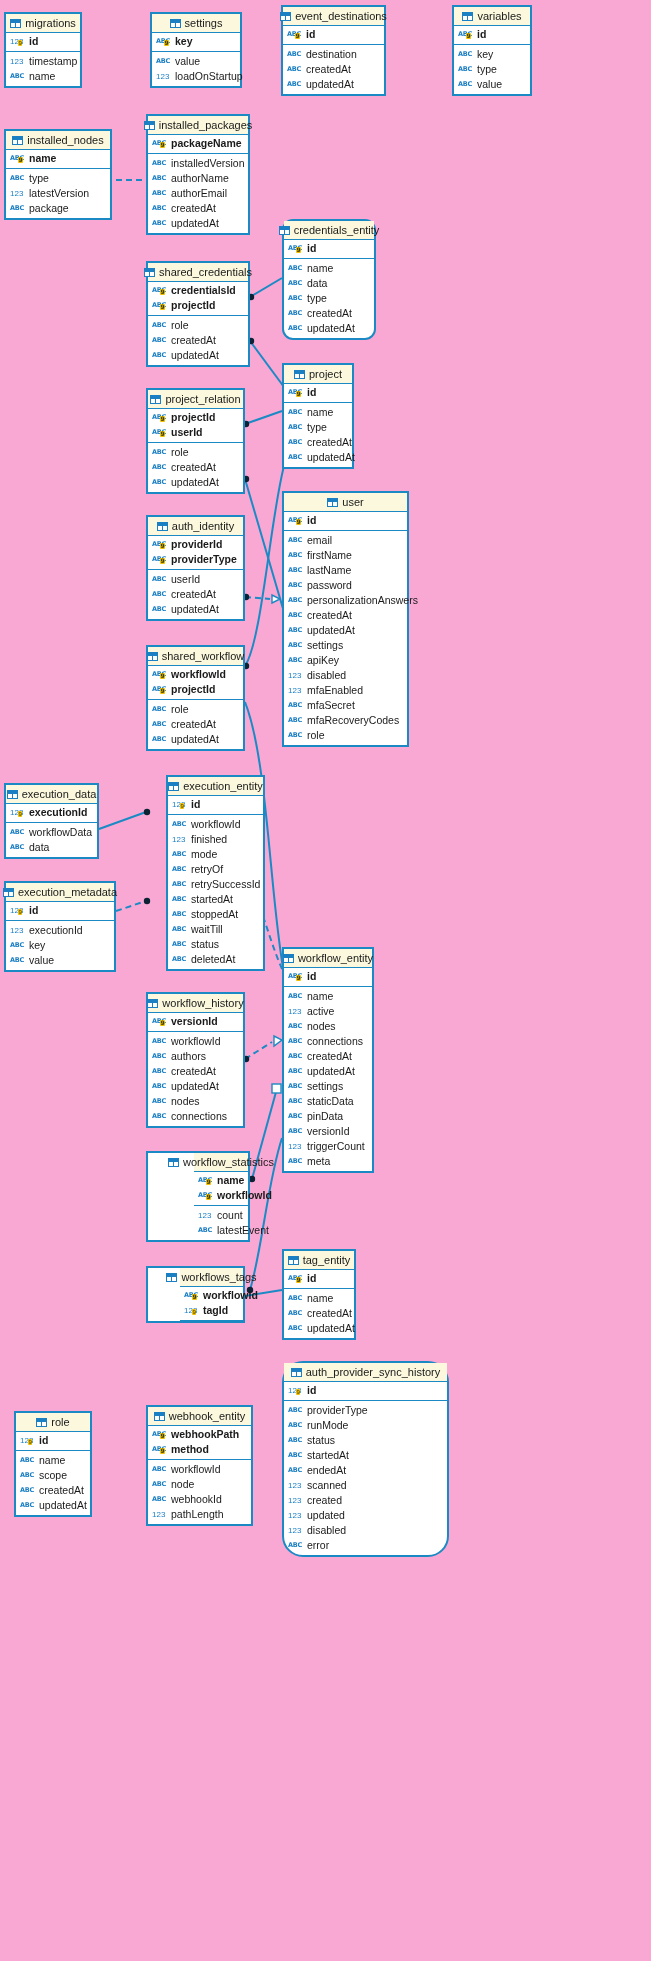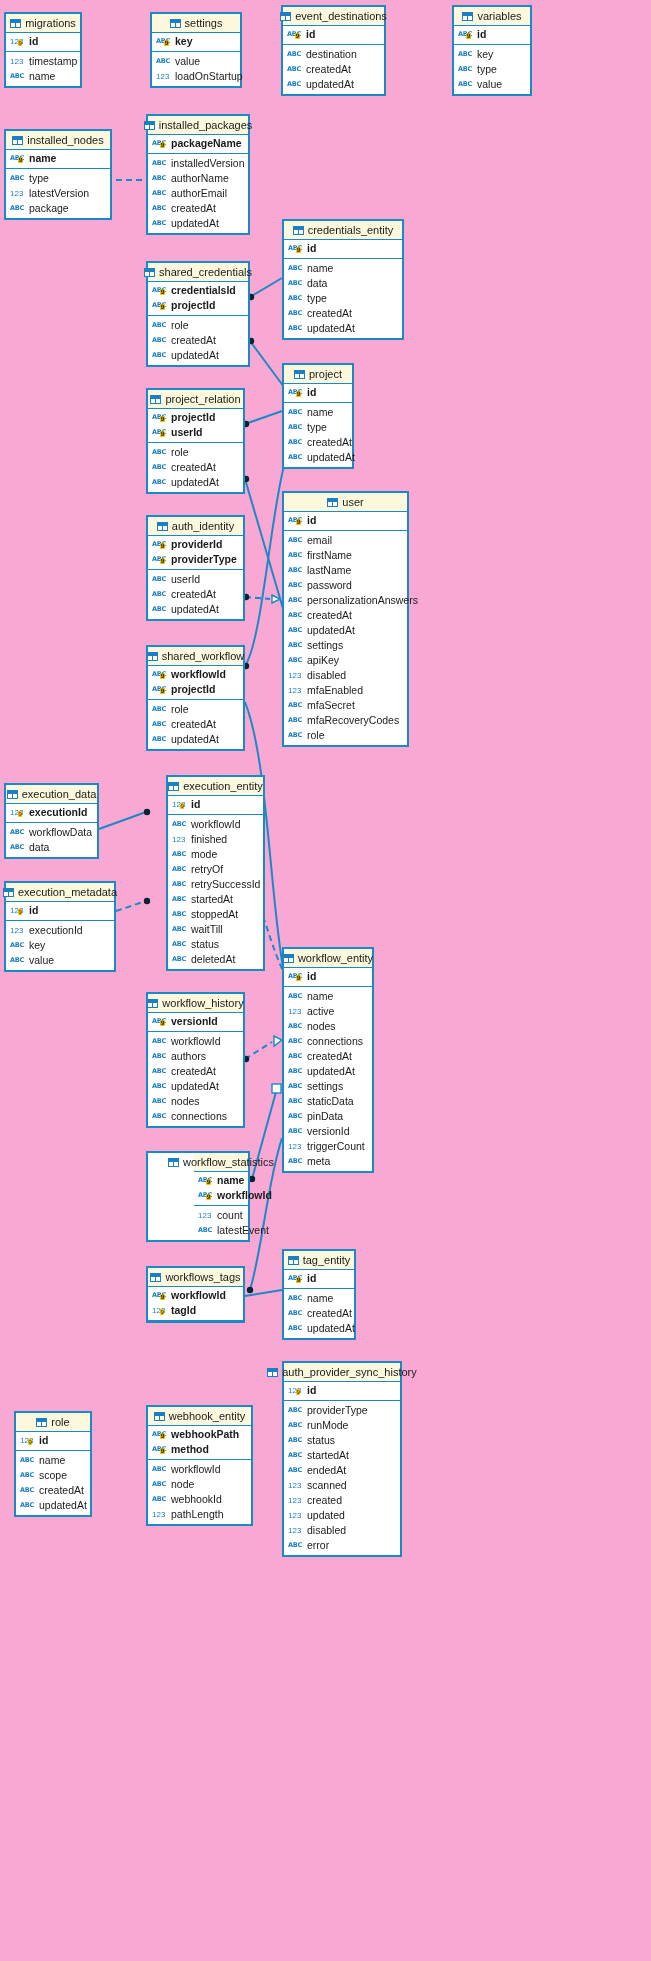--- a/index.html
+++ b/index.html
@@ -335,21 +335,21 @@
           <div class="col">
             <span class="tbadge">ABC</span>
             <span class="col-name">createdAt</span>
           </div>
           <div class="col">
             <span class="tbadge">ABC</span>
             <span class="col-name">updatedAt</span>
           </div>
         </div>
       </div>
-      <div class="entity" style="left: 282px; top: 219px; width: 122px;">
+      <div class="entity" style="left: 282px; top: 219px; width: 94px; border-radius: 11px;">
         <div class="entity-header">
           <span class="tbl-icon"></span>
           <span class="entity-title">credentials_entity</span>
         </div>
         <div class="pk-group">
           <div class="col pk">
             <span class="tbadge">ABC<span class="keymark">9</span></span>
             <span class="col-name">id</span>
           </div>
         </div>
@@ -817,21 +817,21 @@
           <div class="col">
             <span class="tbadge num">123</span>
             <span class="col-name">count</span>
           </div>
           <div class="col">
             <span class="tbadge">ABC</span>
             <span class="col-name">latestEvent</span>
           </div>
         </div>
       </div>
-      <div class="entity" style="left: 146px; top: 1266px; width: 99px;">
+      <div class="entity" style="left: 146px; top: 1266px; width: 99px; padding-left: 32px;">
         <div class="entity-header">
           <span class="tbl-icon"></span>
           <span class="entity-title">workflows_tags</span>
         </div>
         <div class="pk-group">
           <div class="col pk">
             <span class="tbadge">ABC<span class="keymark">9</span></span>
             <span class="col-name">workflowId</span>
           </div>
           <div class="col pk">
@@ -859,21 +859,21 @@
           <div class="col">
             <span class="tbadge">ABC</span>
             <span class="col-name">createdAt</span>
           </div>
           <div class="col">
             <span class="tbadge">ABC</span>
             <span class="col-name">updatedAt</span>
           </div>
         </div>
       </div>
-      <div class="entity" style="left: 282px; top: 1361px; width: 120px;">
+      <div class="entity" style="left: 282px; top: 1361px; width: 167px; border-radius: 21px;">
         <div class="entity-header">
           <span class="tbl-icon"></span>
           <span class="entity-title">auth_provider_sync_history</span>
         </div>
         <div class="pk-group">
           <div class="col pk">
             <span class="tbadge num">123<span class="keymark">9</span></span>
             <span class="col-name">id</span>
           </div>
         </div>

